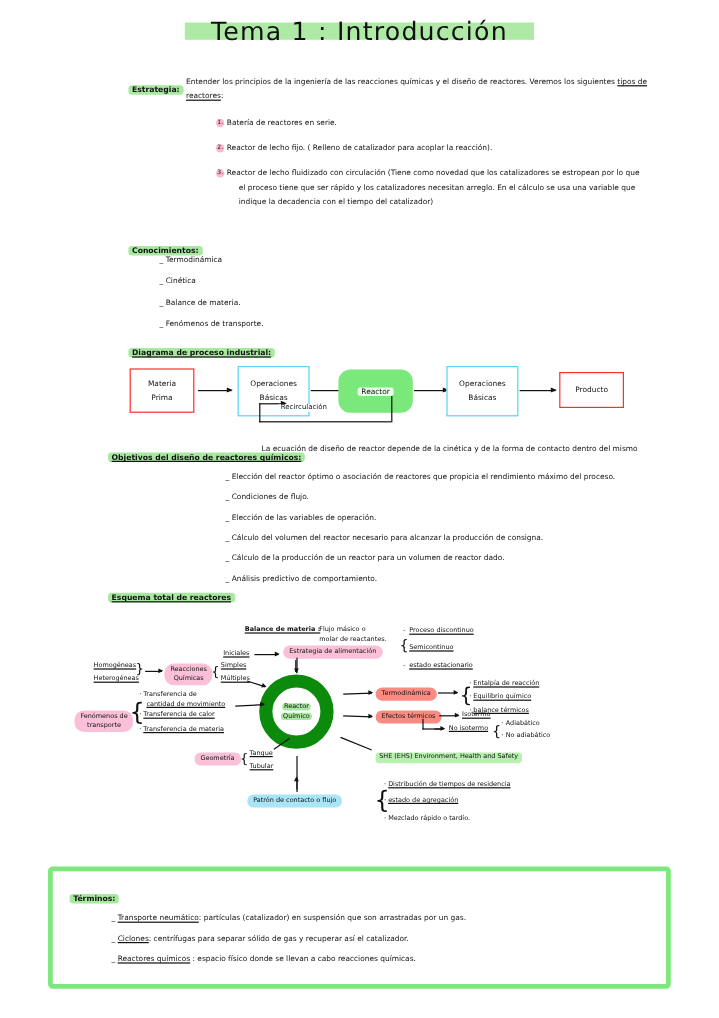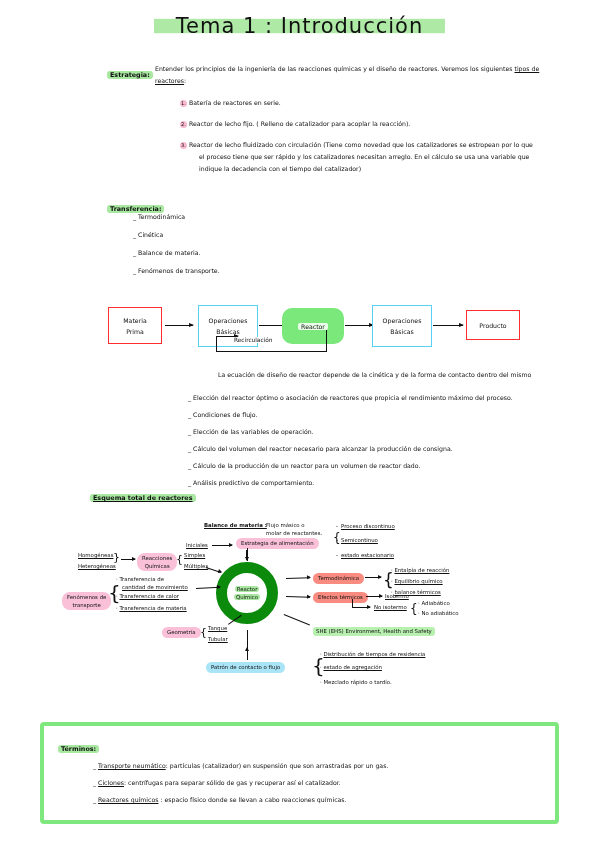--- a/index.html
+++ b/index.html
@@ -114,29 +114,32 @@
       <span class="num">2.</span><span>Reactor de lecho fijo. ( Relleno de catalizador para acoplar la reacción).</span>
     </div>
     <div class="para">
       <span class="num">3.</span><span>Reactor de lecho fluidizado con circulación (Tiene como novedad que los catalizadores se estropean por lo que</span>
     </div>
     <div class="para" style="padding-left:19px;">el proceso tiene que ser rápido y los catalizadores necesitan arreglo. En el cálculo se usa una variable que</div>
     <div class="para" style="padding-left:19px;">indique la decadencia con el tiempo del catalizador)</div>
   </div>
 
   <div class="abs" style="left:107px;top:196px;">
-    <span class="seclabel hl-green">Transferencia:</span>
+    <span class="seclabel hl-green">Conocimientos:</span>
   </div>
   <div class="abs" style="left:133px;top:210px;">
     <div class="dash" style="height:18px;">_ <span>Termodinámica</span></div>
     <div class="dash" style="height:18px;">_ <span>Cinética</span></div>
     <div class="dash" style="height:18px;">_ <span>Balance de materia.</span></div>
     <div class="dash" style="height:18px;">_ <span>Fenómenos de transporte.</span></div>
   </div>
 
+  <div class="abs" style="left:107px;top:281px;">
+    <span class="seclabel hl-green u">Diagrama  de proceso industrial:</span>
+  </div>
 
   <div class="abs" style="left:0;top:0;width:599px;height:848px;pointer-events:none;">
 
     <div class="box red" style="left:108px;top:307px;width:52px;height:35px;">
       <div>Materia</div>
       <div>Prima</div>
     </div>
     <div class="arrow" style="left:165px;top:325px;width:28px;"></div>
 
     <div class="box blue" style="left:198px;top:305px;width:58px;height:40px;">
@@ -160,20 +163,23 @@
       <div>Operaciones</div>
       <div>Básicas</div>
     </div>
     <div class="arrow" style="left:433px;top:325px;width:30px;"></div>
 
     <div class="box red" style="left:466px;top:310px;width:52px;height:28px;">
       <div>Producto</div>
     </div>
   </div>
 
+  <div class="abs" style="left:90px;top:368px;">
+    <span class="seclabel hl-green u">Objetivos del diseño de reactores químicos:</span>
+  </div>
   <div class="abs para" style="left:218px;top:369px;width:350px;">La ecuación  de diseño  de reactor depende de la cinética  y de la forma  de contacto  dentro del mismo</div>
 
   <div class="abs" style="left:188px;top:391px;width:390px;">
     <div class="dash" style="height:17px;">_ <span>Elección  del reactor óptimo o  asociación de reactores que propicia el rendimiento  máximo del proceso.</span></div>
     <div class="dash" style="height:17px;">_ <span>Condiciones  de flujo.</span></div>
     <div class="dash" style="height:17px;">_ <span>Elección de las variables de operación.</span></div>
     <div class="dash" style="height:17px;">_ <span>Cálculo del volumen del reactor necesario  para  alcanzar  la producción  de consigna.</span></div>
     <div class="dash" style="height:17px;">_ <span>Cálculo  de la  producción  de un  reactor  para un  volumen de  reactor dado.</span></div>
     <div class="dash" style="height:17px;">_ <span>Análisis  predictivo de comportamiento.</span></div>
   </div>

